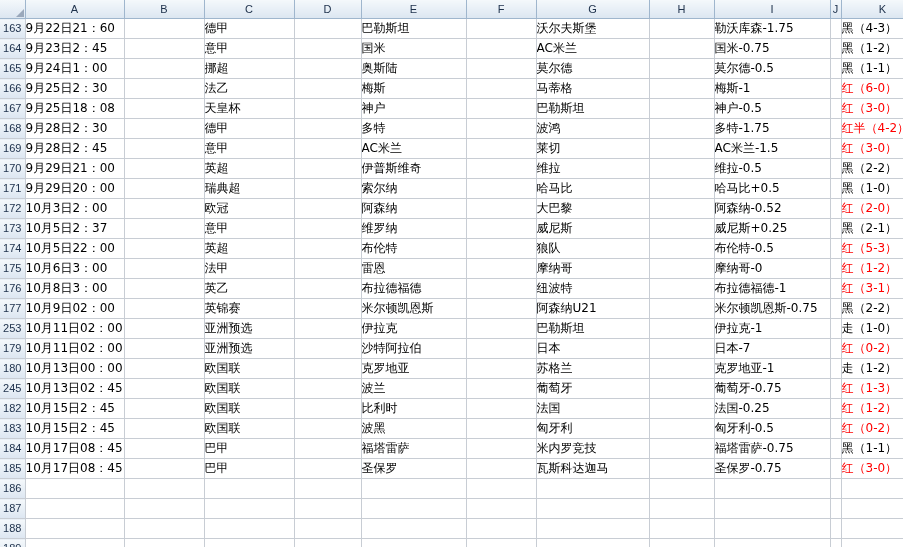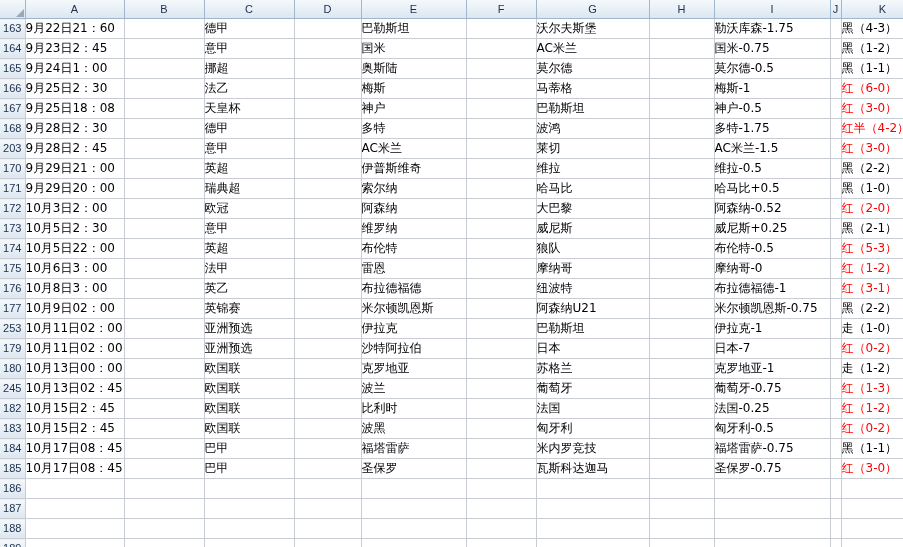--- a/index.html
+++ b/index.html
@@ -203,21 +203,21 @@
         <td class="cell cjk"></td>
         <td class="cell cjk">多特</td>
         <td class="cell cjk"></td>
         <td class="cell cjk">波鸿</td>
         <td class="cell cjk"></td>
         <td class="cell cjk">多特-1.75</td>
         <td class="cell cjk"></td>
         <td class="cell cjk red">红半（4-2）</td>
       </tr>
       <tr>
-        <td class="row-head">203</td>
+        <td class="row-head">169</td>
         <td class="cell cjk">9月28日2：45</td>
         <td class="cell cjk"></td>
         <td class="cell cjk">意甲</td>
         <td class="cell cjk"></td>
         <td class="cell cjk">AC米兰</td>
         <td class="cell cjk"></td>
         <td class="cell cjk">莱切</td>
         <td class="cell cjk"></td>
         <td class="cell cjk">AC米兰-1.5</td>
         <td class="cell cjk"></td>
@@ -260,21 +260,21 @@
         <td class="cell cjk">阿森纳</td>
         <td class="cell cjk"></td>
         <td class="cell cjk">大巴黎</td>
         <td class="cell cjk"></td>
         <td class="cell cjk">阿森纳-0.52</td>
         <td class="cell cjk"></td>
         <td class="cell cjk red">红（2-0）</td>
       </tr>
       <tr>
         <td class="row-head">173</td>
-        <td class="cell cjk">10月5日2：30</td>
+        <td class="cell cjk">10月5日2：37</td>
         <td class="cell cjk"></td>
         <td class="cell cjk">意甲</td>
         <td class="cell cjk"></td>
         <td class="cell cjk">维罗纳</td>
         <td class="cell cjk"></td>
         <td class="cell cjk">威尼斯</td>
         <td class="cell cjk"></td>
         <td class="cell cjk">威尼斯+0.25</td>
         <td class="cell cjk"></td>
         <td class="cell cjk">黑（2-1）</td>

